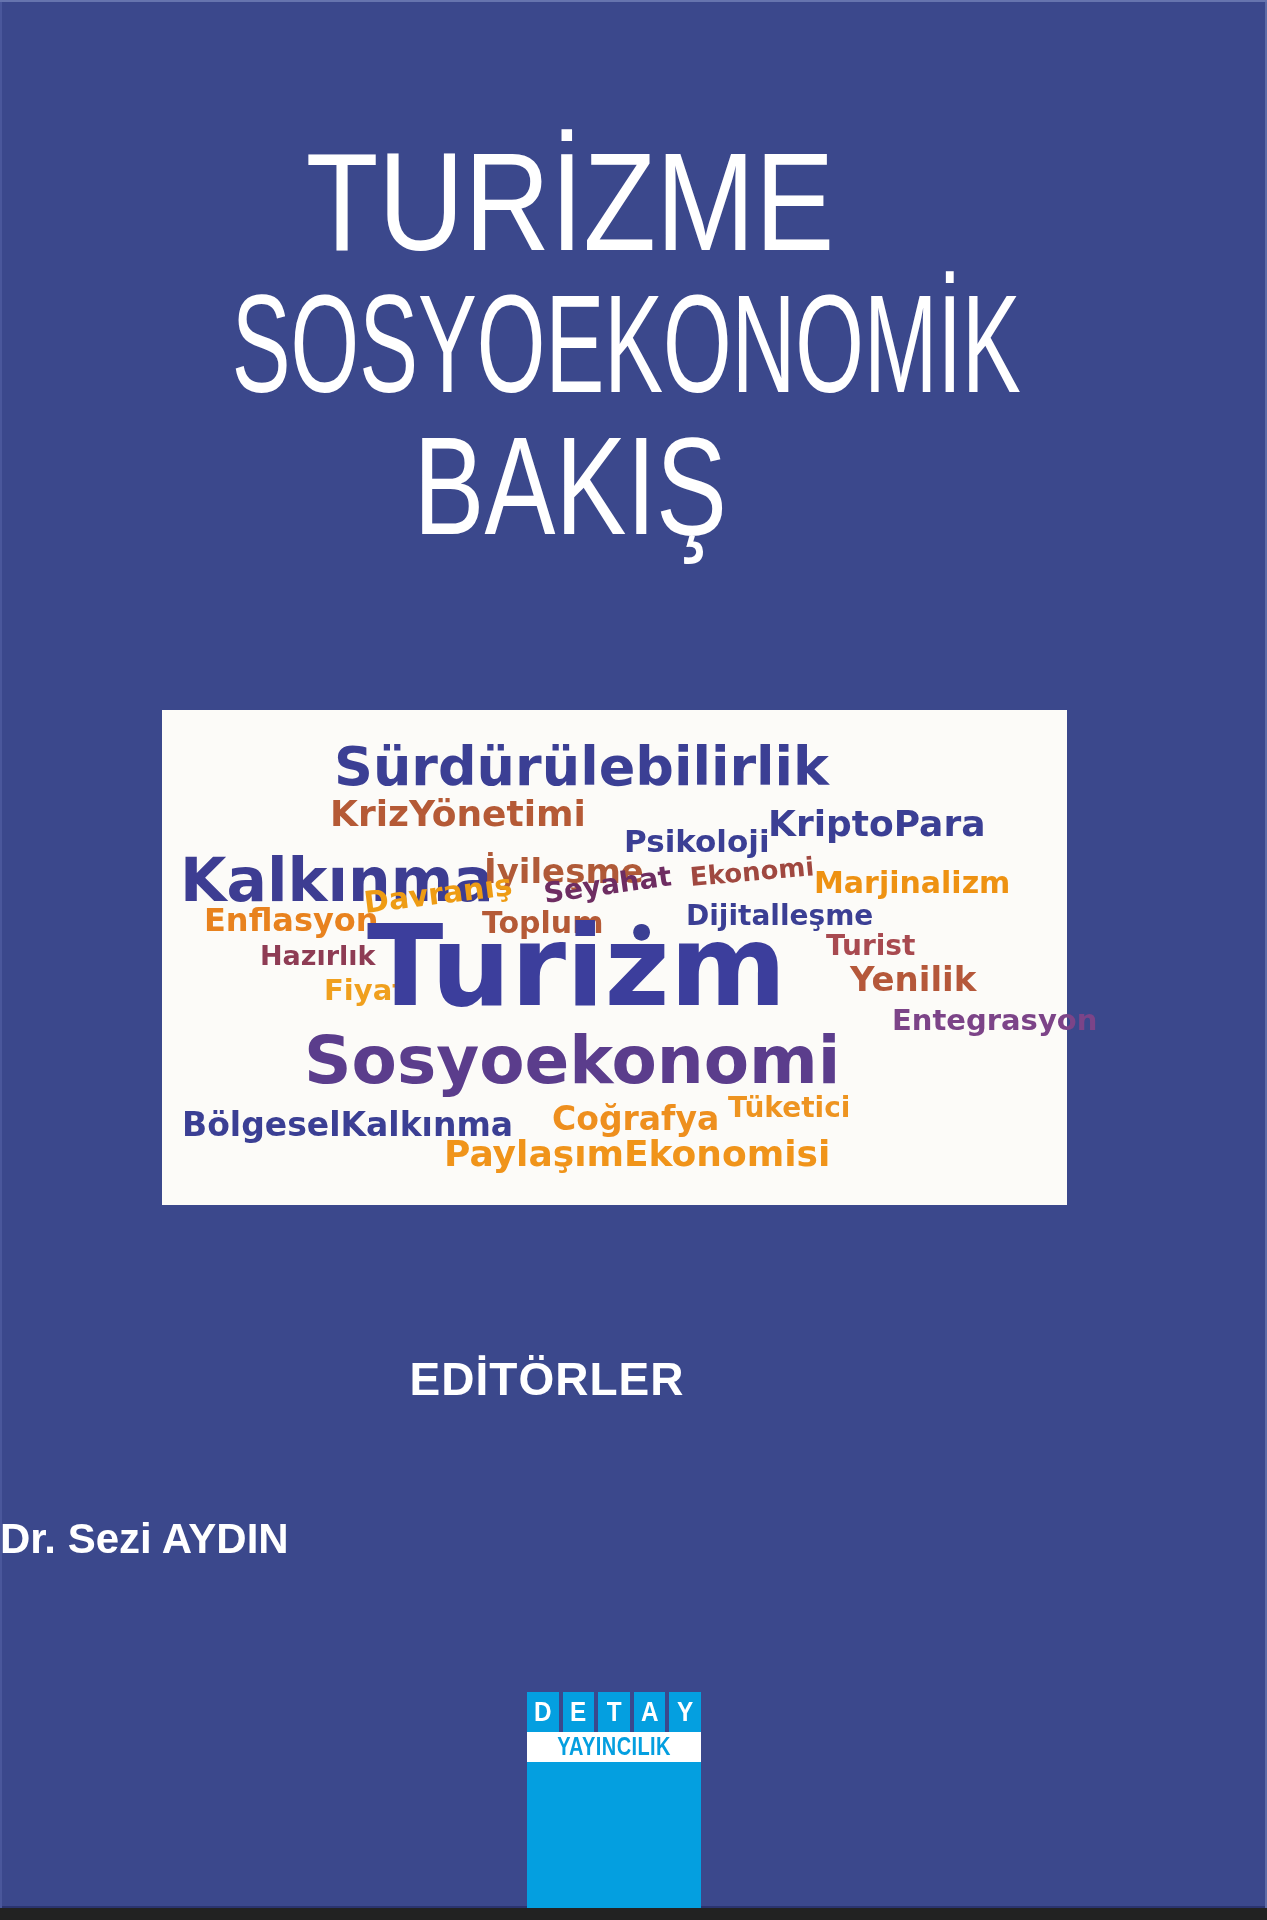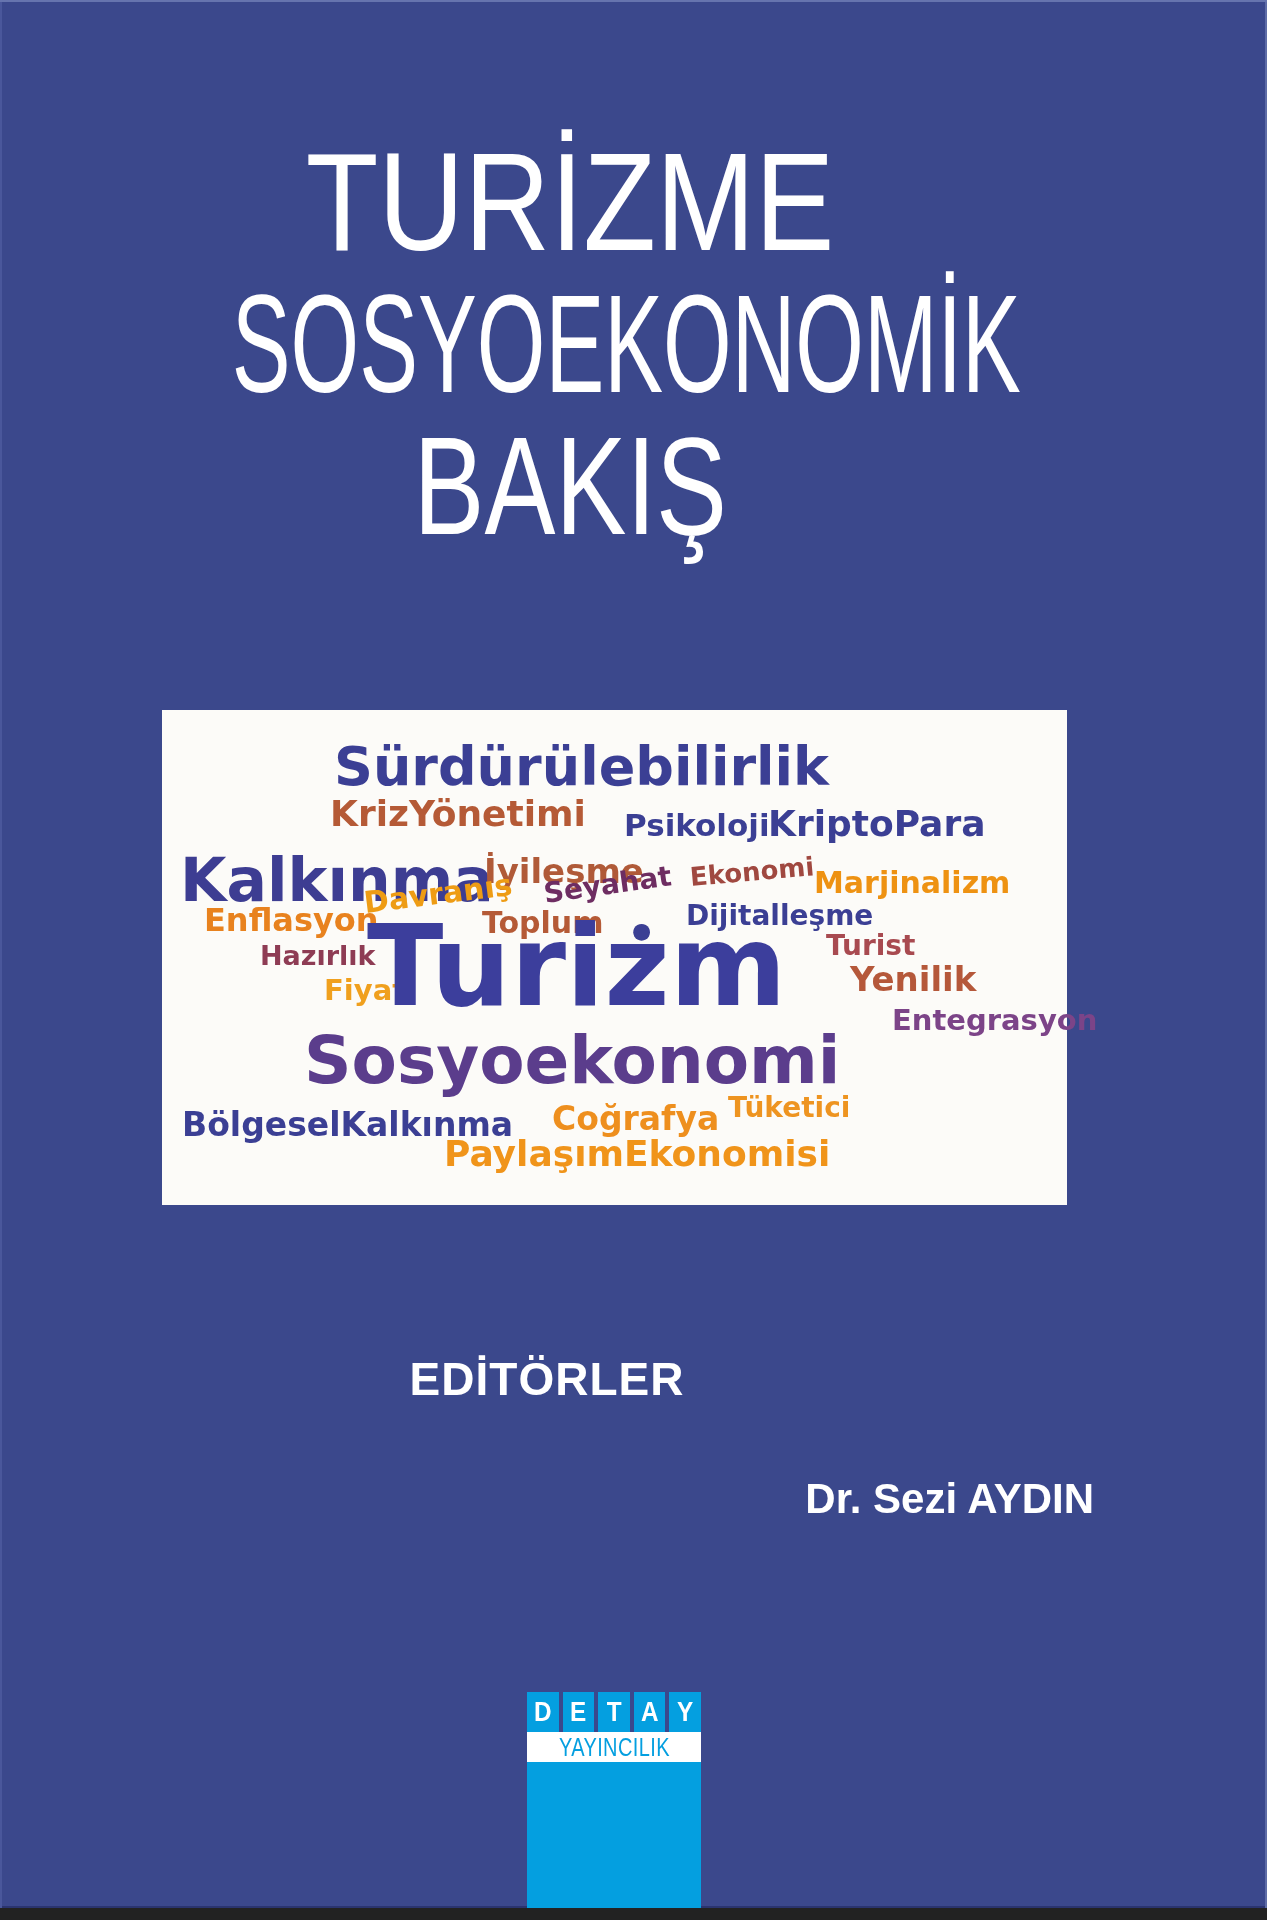--- a/index.html
+++ b/index.html
@@ -34,38 +34,38 @@
     transform-origin:0 50%;
   }
 
   
   .editors-heading{
     position:absolute;left:0;top:1352px;width:1094px;
     text-align:center;color:#FFFFFF;font-weight:bold;font-size:46px;
     letter-spacing:1px;
   }
   .editor-names{
-    position:absolute;left:0;top:1464px;width:1094px;
-    text-align:right;color:#FFFFFF;font-weight:bold;font-size:42px;
+    position:absolute;left:0;top:1504px;width:1094px;
+    text-align:left;color:#FFFFFF;font-weight:bold;font-size:42px;
     line-height:70px;
   }
 
   
   .logo{position:absolute;left:527px;top:1692px;width:174px;}
   .logo-tiles{display:flex;gap:4px;height:40px;}
   .logo-tile{
     flex:1;background:#049FE0;color:#FFFFFF;
     display:flex;align-items:center;justify-content:center;
     font-weight:bold;font-size:27px;
   }
   .logo-tile span{display:inline-block;transform:scaleX(0.9);}
   .logo-strip{
     height:30px;margin-top:0;background:#FFFFFF;color:#049FE0;
-    display:flex;align-items:center;justify-content:center;
-    font-weight:normal;font-size:25px;white-space:nowrap;
+    display:flex;align-items:flex-start;justify-content:center;
+    font-weight:bold;font-size:25px;white-space:nowrap;
   }
   .logo-strip span{display:inline-block;transform:scaleX(0.80);letter-spacing:0.5px;}
   .logo-block{height:156px;background:#049FE0;}
 </style>
 </head>
 <body>
 
 <div class="cover">
 
   <div class="title-line t1">
@@ -76,21 +76,21 @@
   </div>
   <div class="title-line t3">
     <span class="tx">BAKIŞ</span>
   </div>
 
   <div class="cloud-box" id="cloud-box">
       <span class="cloud-word" style="color: rgb(59, 63, 148); font-size: 54px; left: 172px; top: 30px;">Sürdürülebilirlik</span>
       <span class="cloud-word" style="color: rgb(181, 90, 54); font-size: 36px; left: 168px; top: 86px;">KrizYönetimi</span>
       <span class="cloud-word" style="color: rgb(61, 61, 146); font-size: 60px; left: 18px; top: 108px; margin-top: 32px;">Kalkınma</span>
       <span class="cloud-word" style="color: rgb(176, 90, 56); font-size: 34px; left: 322px; top: 144px;">İyileşme</span>
-      <span class="cloud-word" style="color: rgb(59, 63, 148); font-size: 31px; left: 462px; top: 100px;">Psikoloji</span>
+      <span class="cloud-word" style="color: rgb(59, 63, 148); font-size: 31px; left: 462px; top: 116px;">Psikoloji</span>
       <span class="cloud-word" style="color: rgb(59, 63, 148); font-size: 36px; left: 606px; top: 96px;">KriptoPara</span>
       <span class="cloud-word" style="color: rgb(110, 45, 98); font-size: 28px; left: 382px; top: 170px; transform: rotate(-8deg);">Seyahat</span>
       <span class="cloud-word" style="color: rgb(160, 72, 64); font-size: 26px; left: 528px; top: 154px; transform: rotate(-5deg);">Ekonomi</span>
       <span class="cloud-word" style="color: rgb(238, 146, 18); font-size: 30px; left: 652px; top: 158px;">Marjinalizm</span>
       <span class="cloud-word" style="color: rgb(59, 63, 148); font-size: 28px; left: 524px; top: 192px;">Dijitalleşme</span>
       <span class="cloud-word" style="color: rgb(238, 156, 20); font-size: 30px; left: 202px; top: 178px; transform: rotate(-7deg);">Davranış</span>
       <span class="cloud-word" style="color: rgb(232, 130, 30); font-size: 32px; left: 42px; top: 194px;">Enflasyon</span>
       <span class="cloud-word" style="color: rgb(181, 90, 54); font-size: 30px; left: 320px; top: 198px;">Toplum</span>
       <span class="cloud-word" style="color: rgb(168, 74, 80); font-size: 28px; left: 664px; top: 222px;">Turist</span>
       <span class="cloud-word" style="color: rgb(142, 60, 84); font-size: 27px; left: 98px; top: 232px;">Hazırlık</span>

